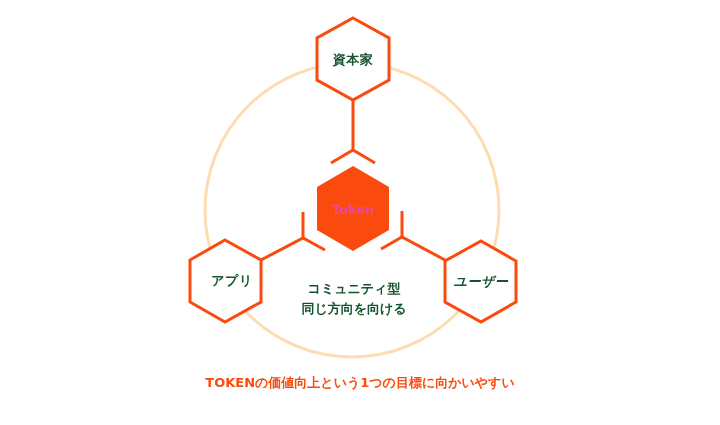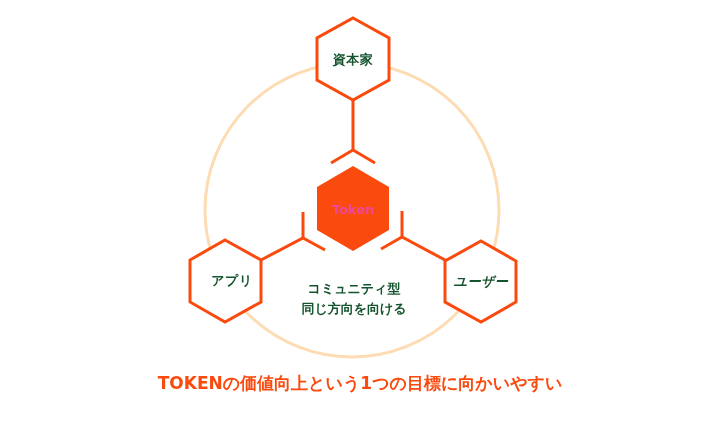--- a/index.html
+++ b/index.html
@@ -5,21 +5,21 @@
   html, body { margin: 0; padding: 0; background: #ffffff; }
   body { width: 720px; height: 425px; position: relative; overflow: hidden;
          font-family: "DejaVu Sans", "Liberation Sans", sans-serif; }
   svg.diagram { position: absolute; left: 0; top: 0; }
   .label { position: absolute; color: #14532d; font-weight: bold; text-align: center;
            white-space: nowrap; transform: translate(-50%, -50%); }
   .node-label { font-size: 13px; letter-spacing: 0.5px; }
   .center-label { color: #ec4899; font-size: 13px; }
   .desc { font-size: 13px; line-height: 20px; }
   .caption { position: absolute; left: 360px; top: 383px; transform: translate(-50%, -50%);
-             color: #fb4a0e; font-weight: bold; font-size: 17px; white-space: nowrap; }
+             color: #fb4a0e; font-weight: bold; font-size: 13px; white-space: nowrap; }
 </style>
 </head>
 <body>
 
 <svg class="diagram" width="720" height="425" viewBox="0 0 720 425" xmlns="http://www.w3.org/2000/svg">
 
   <circle cx="352" cy="210" r="147" fill="none" stroke="#fddcb3" stroke-width="3"></circle>
 
   <g fill="none" stroke="#fb4a0e" stroke-width="3" stroke-linecap="butt" stroke-linejoin="miter">
     <polyline points="353,100 353,150"></polyline>

